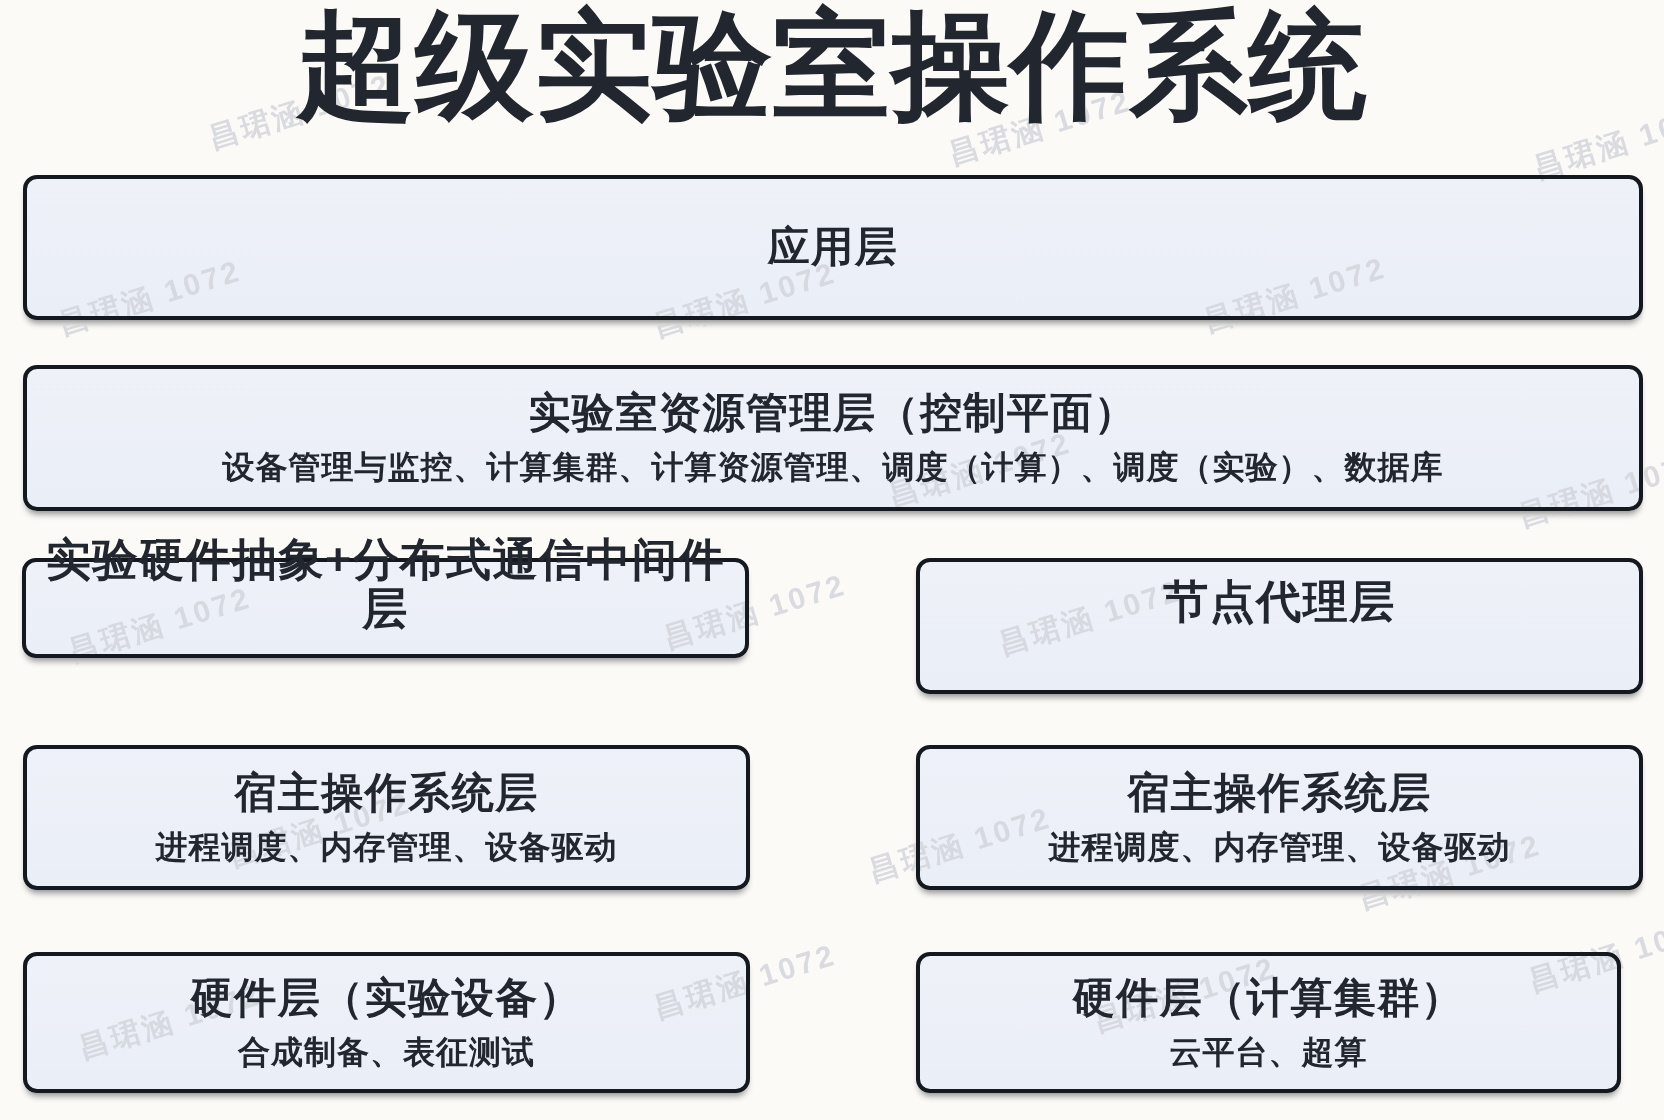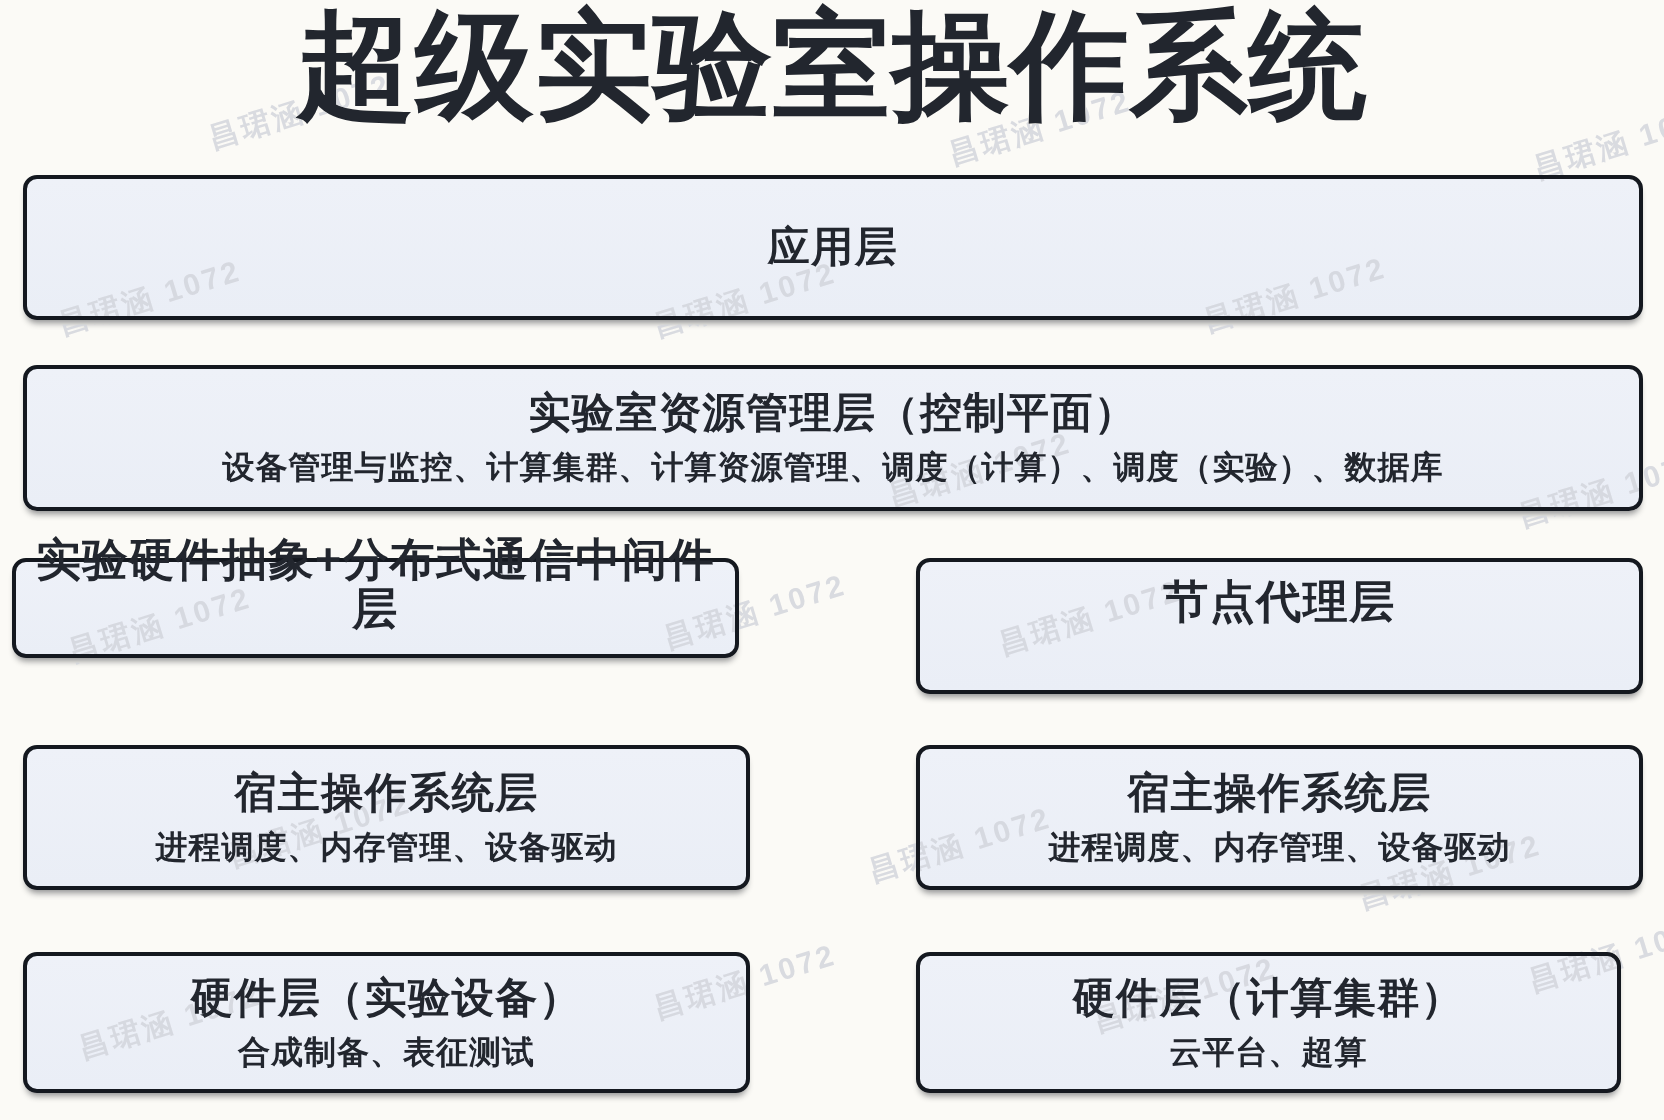--- a/index.html
+++ b/index.html
@@ -37,21 +37,21 @@
     gap:13px;text-align:center;
     z-index:1;
     padding:16px 20px;
   }
   .box-title{font-size:42px;font-weight:900;letter-spacing:1.5px;line-height:1.1;}
   .box-sub{font-size:32px;font-weight:700;letter-spacing:1px;line-height:1.15;}
   .single .box-title{font-size:45px;transform:translateY(-24px);}
   
   .box1{left:23px;top:175px;width:1620px;height:145px;}
   .box2{left:23px;top:365px;width:1620px;height:146px;text-align:right;}
-  .box3{left:12px;top:558px;width:727px;height:100px;}
+  .box3{left:22px;top:558px;width:727px;height:100px;}
   .box4{left:916px;top:558px;width:727px;height:136px;}
   .box5{left:23px;top:745px;width:727px;height:145px;}
   .box6{left:916px;top:745px;width:727px;height:145px;}
   .box7{left:23px;top:952px;width:727px;height:141px;}
   .box8{left:916px;top:952px;width:705px;height:141px;}
   
   .wm-layer{
     position:absolute;inset:0;z-index:10;pointer-events:none;
     mix-blend-mode:darken;
   }

